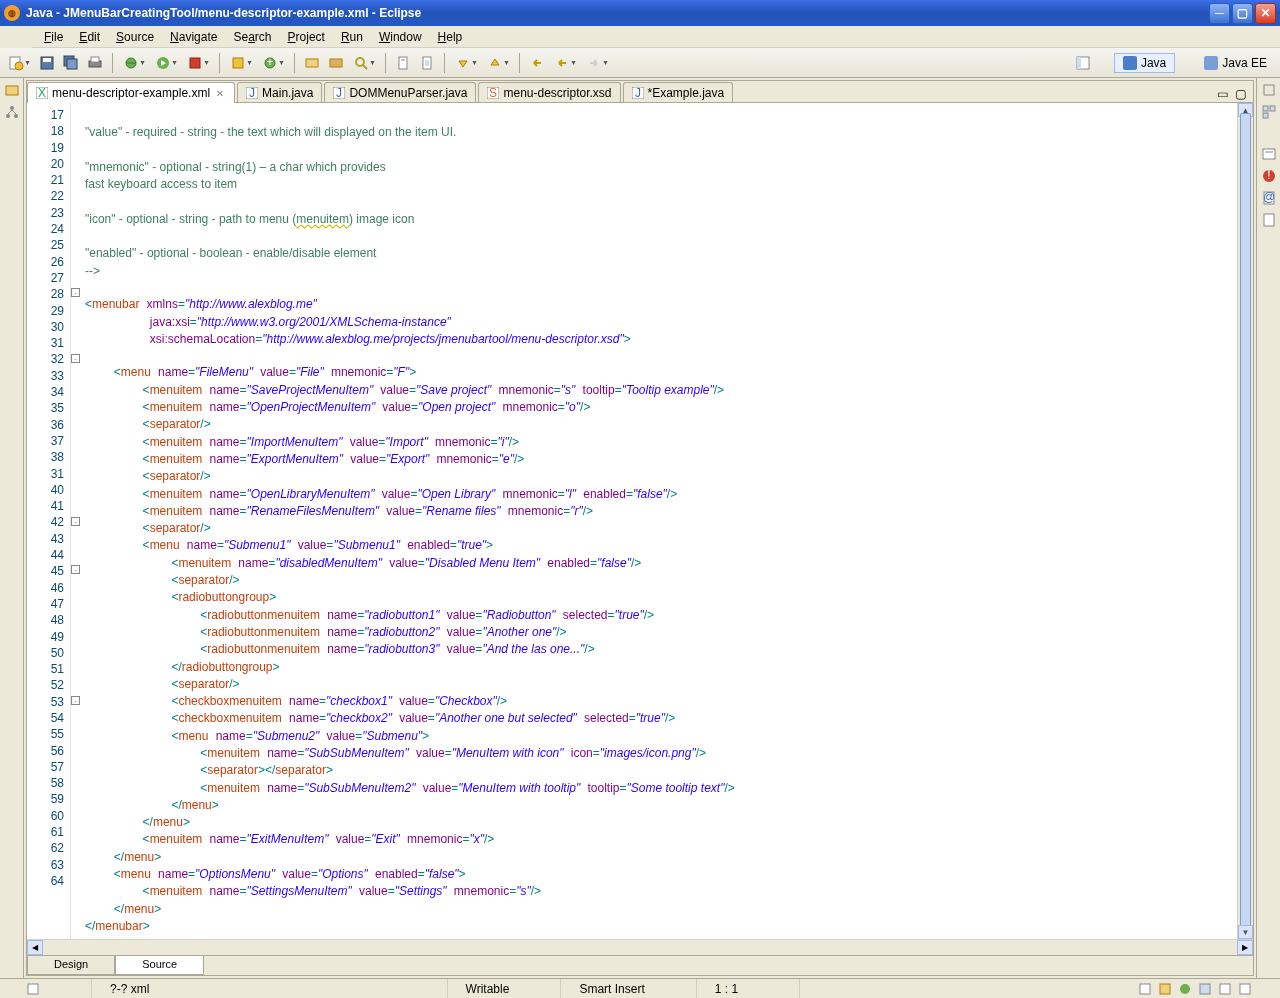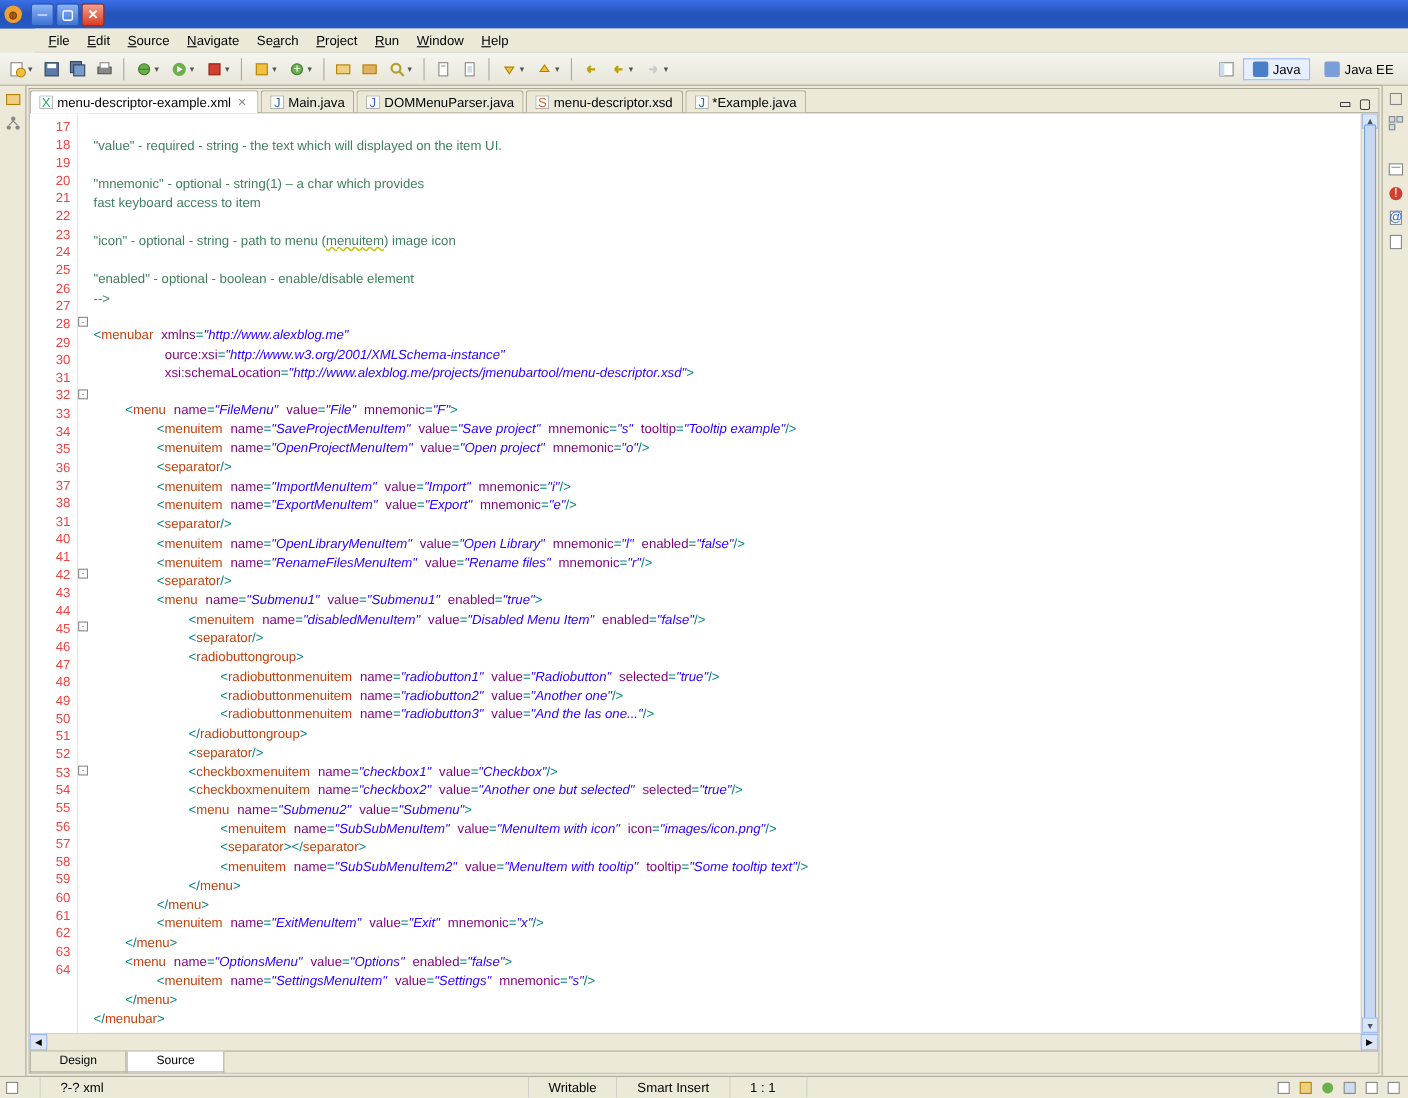--- a/index.html
+++ b/index.html
@@ -17,42 +17,42 @@
 .menubar { height: 22px; background: #ece9d8; display: flex; align-items: center; padding: 0 4px; border-bottom: 1px solid #d4d0c8; margin-left: 32px; }
 .menubar .menu-item { padding: 2px 8px; cursor:pointer; }
 .menubar .menu-item u { text-decoration: underline; }
 
 
 .toolbar { height: 30px; background: linear-gradient(to bottom, #f5f5f0, #e8e5d8); display: flex; align-items: center; padding: 0 4px; border-bottom: 1px solid #aca899; gap:2px;}
 .tb-btn { width:22px; height:22px; display:flex;align-items:center;justify-content:center;cursor:pointer;border:1px solid transparent;border-radius:2px;}
 .tb-dd { width:30px; display:flex; align-items:center; }
 .tb-dd::after{content:"▾";font-size:8px;color:#555;margin-left:1px;}
 .tb-sep { width:1px; height:20px; background:#aca899; margin:0 4px; }
-.toolbar-right { margin-left:auto; display:flex; align-items:center; gap:4px;justify-content:space-between;}
+.toolbar-right { margin-left:auto; display:flex; align-items:center; gap:20px;justify-content:space-between;}
 .persp-btn { padding:2px 8px; border:1px solid transparent; display:flex;align-items:center;gap:4px;cursor:pointer;}
 .persp-btn.active{border:1px solid #9ebaed;background:#e8f0ff;}
 .persp-icon{width:14px;height:14px;background:#4a7ec7;border-radius:2px;}
 
 
 .workbench { display:flex; height: calc(100% - 26px - 22px - 30px - 20px); }
 .left-trim { width:24px; background:#ece9d8; border-right:1px solid #aca899; display:flex;flex-direction:column;align-items:center;padding-top:4px;gap:6px;}
 .right-trim { width:24px; background:#ece9d8; border-left:1px solid #aca899; display:flex;flex-direction:column;align-items:center;padding-top:4px;gap:6px;}
 .trim-icon{width:16px;height:16px;cursor:pointer;}
 
 
 .editor-area { flex:1; display:flex; flex-direction:column; background:#fff; border:1px solid #aca899; margin:2px;}
 .tabs { height:22px; display:flex; align-items:flex-end; background:#ece9d8; border-bottom:1px solid #aca899; position:relative;}
 .tab { height:20px; padding:0 8px; display:flex; align-items:center; gap:4px; background:#ece9d8; border:1px solid #aca899; border-bottom:none; border-top-left-radius:3px;border-top-right-radius:3px; margin-right:2px; cursor:pointer; font-size:11px;}
 .tab.active { background:#fff; height:21px; position:relative; top:1px;}
 .tab .xml-icon{width:12px;height:12px;}
 .tab .close-x{width:12px;height:12px;font-size:10px;color:#888;display:flex;align-items:center;justify-content:center;}
 .tabs .tab-ctl { margin-left:auto; display:flex; gap:2px; padding-right:4px;}
 
 .editor-body { flex:1; display:flex; overflow:hidden; position:relative;}
-.gutter { width:44px; background:#fff; border-right:1px solid #e8e5d8; text-align:right; padding:4px 6px 0 0; font-family: "Courier New", monospace; font-size:12px; color:#ef4444; line-height:16.3px; user-select:none;}
+.gutter { width:44px; background:#fff; border-right:1px solid #e8e5d8; text-align:right; padding:4px 6px 0 0; font-family: "Courier New", monospace; font-size:12px; color:#0c4a6e; line-height:16.3px; user-select:none;}
 .gutter .gline{height:16.3px;}
 .fold-col { width:10px; background:#fff; position:relative;}
 .fold-mark{position:absolute;left:0;width:9px;height:9px;border:1px solid #888;background:#fff;font-size:8px;line-height:7px;text-align:center;color:#888;}
 
 .code { flex:1; padding:4px 0 0 4px; font-family:"Courier New", monospace; font-size:12px; line-height:16.3px; white-space:pre; color:#000; overflow:hidden;}
 .code .c { color:#3f7f5f; } 
 .code .t { color:#c2410c; } 
 .code .a { color:#7f007f; } 
 .code .v { color:#2a00ff; font-style:italic;} 
 .code .s { color:#008080;} 
@@ -64,34 +64,35 @@
 
 .hscroll-row{height:16px;display:flex;background:#ece9d8;border-top:1px solid #d4d0c8;}
 .hscroll-row .harrow{width:16px;background:#dce5f5;border:1px solid #9ebaed;display:flex;align-items:center;justify-content:center;font-size:8px;}
 .hscroll-row .htrack{flex:1;}
 
 .bottom-tabs { height:20px; display:flex; background:#ece9d8; border-top:1px solid #aca899;}
 .btab { padding:2px 26px; border:1px solid #aca899; border-top:none; background:#ece9d8; cursor:pointer; font-size:11px;}
 .btab.active{background:#fff;}
 
 
-.statusbar { height:20px; background:#ece9d8; border-top:1px solid #aca899; display:flex; align-items:center; padding:0 2px;}
+.statusbar { height:20px; background:#ece9d8; border-top:1px solid #aca899; display:flex; align-items:center; padding:0 24px;gap:33px;}
 .statusbar .cell{padding:0 18px; border-left:1px solid #d4d0c8;height:100%;display:flex;align-items:center;}
 .statusbar .cell:first-child{border-left:none;padding-left:2px;}
 .statusbar .spacer{flex:1;}
 .statusbar .icons{display:flex;gap:6px;padding-right:4px;}
 .sb-icon{width:14px;height:14px;}
 
 svg{display:block;}
 </style>
 </head>
 <body>
 
 <div class="titlebar">
   <div class="app-icon">◍</div>
+  <div class="title-text">Java - JMenuBarCreatingTool/menu-descriptor-example.xml - Eclipse</div>
   <div class="win-btn win-min">─</div>
   <div class="win-btn win-max">▢</div>
   <div class="win-btn win-close">✕</div>
 </div>
 
 <div class="menubar">
   <div class="menu-item"><u>F</u><span>ile</span></div>
   <div class="menu-item"><u>E</u>dit</div>
   <div class="menu-item"><u>S</u>ource</div>
   <div class="menu-item"><u>N</u>avigate</div>
@@ -359,21 +360,21 @@
 <span class="c"></span>
 <span class="c">"mnemonic" - optional - string(1) – a char which provides</span>
 <span class="c">fast keyboard access to item</span>
 <span class="c"></span>
 <span class="c">"icon" - optional - string - path to menu (</span><span class="c wavy">menuitem</span><span class="c">) image icon</span>
 <span class="c"></span>
 <span class="c">"enabled" - optional - boolean - enable/disable element</span>
 <span class="c">--&gt;</span>
 
 <span class="s">&lt;</span><span class="t">menubar</span> <span class="a">xmlns</span><span class="s">=</span><span class="v">"http://www.alexblog.me"</span>
-         <span class="a">ource:xsi</span><span class="s">=</span><span class="v">"http://www.w3.org/2001/XMLSchema-instance"</span>
+         <span class="a">java:xsi</span><span class="s">=</span><span class="v">"http://www.w3.org/2001/XMLSchema-instance"</span>
          <span class="a">xsi:schemaLocation</span><span class="s">=</span><span class="v">"http://www.alexblog.me/projects/jmenubartool/menu-descriptor.xsd"</span><span class="s">&gt;</span>
 
     <span class="s">&lt;</span><span class="t">menu</span> <span class="a">name</span><span class="s">=</span><span class="v">"FileMenu"</span> <span class="a">value</span><span class="s">=</span><span class="v">"File"</span> <span class="a">mnemonic</span><span class="s">=</span><span class="v">"F"</span><span class="s">&gt;</span>
         <span class="s">&lt;</span><span class="t">menuitem</span> <span class="a">name</span><span class="s">=</span><span class="v">"SaveProjectMenuItem"</span> <span class="a">value</span><span class="s">=</span><span class="v">"Save project"</span> <span class="a">mnemonic</span><span class="s">=</span><span class="v">"s"</span> <span class="a">tooltip</span><span class="s">=</span><span class="v">"Tooltip example"</span><span class="s">/&gt;</span>
         <span class="s">&lt;</span><span class="t">menuitem</span> <span class="a">name</span><span class="s">=</span><span class="v">"OpenProjectMenuItem"</span> <span class="a">value</span><span class="s">=</span><span class="v">"Open project"</span> <span class="a">mnemonic</span><span class="s">=</span><span class="v">"o"</span><span class="s">/&gt;</span>
         <span class="s">&lt;</span><span class="t">separator</span><span class="s">/&gt;</span>
         <span class="s">&lt;</span><span class="t">menuitem</span> <span class="a">name</span><span class="s">=</span><span class="v">"ImportMenuItem"</span> <span class="a">value</span><span class="s">=</span><span class="v">"Import"</span> <span class="a">mnemonic</span><span class="s">=</span><span class="v">"i"</span><span class="s">/&gt;</span>
         <span class="s">&lt;</span><span class="t">menuitem</span> <span class="a">name</span><span class="s">=</span><span class="v">"ExportMenuItem"</span> <span class="a">value</span><span class="s">=</span><span class="v">"Export"</span> <span class="a">mnemonic</span><span class="s">=</span><span class="v">"e"</span><span class="s">/&gt;</span>
         <span class="s">&lt;</span><span class="t">separator</span><span class="s">/&gt;</span>
         <span class="s">&lt;</span><span class="t">menuitem</span> <span class="a">name</span><span class="s">=</span><span class="v">"OpenLibraryMenuItem"</span> <span class="a">value</span><span class="s">=</span><span class="v">"Open Library"</span> <span class="a">mnemonic</span><span class="s">=</span><span class="v">"l"</span> <span class="a">enabled</span><span class="s">=</span><span class="v">"false"</span><span class="s">/&gt;</span>

